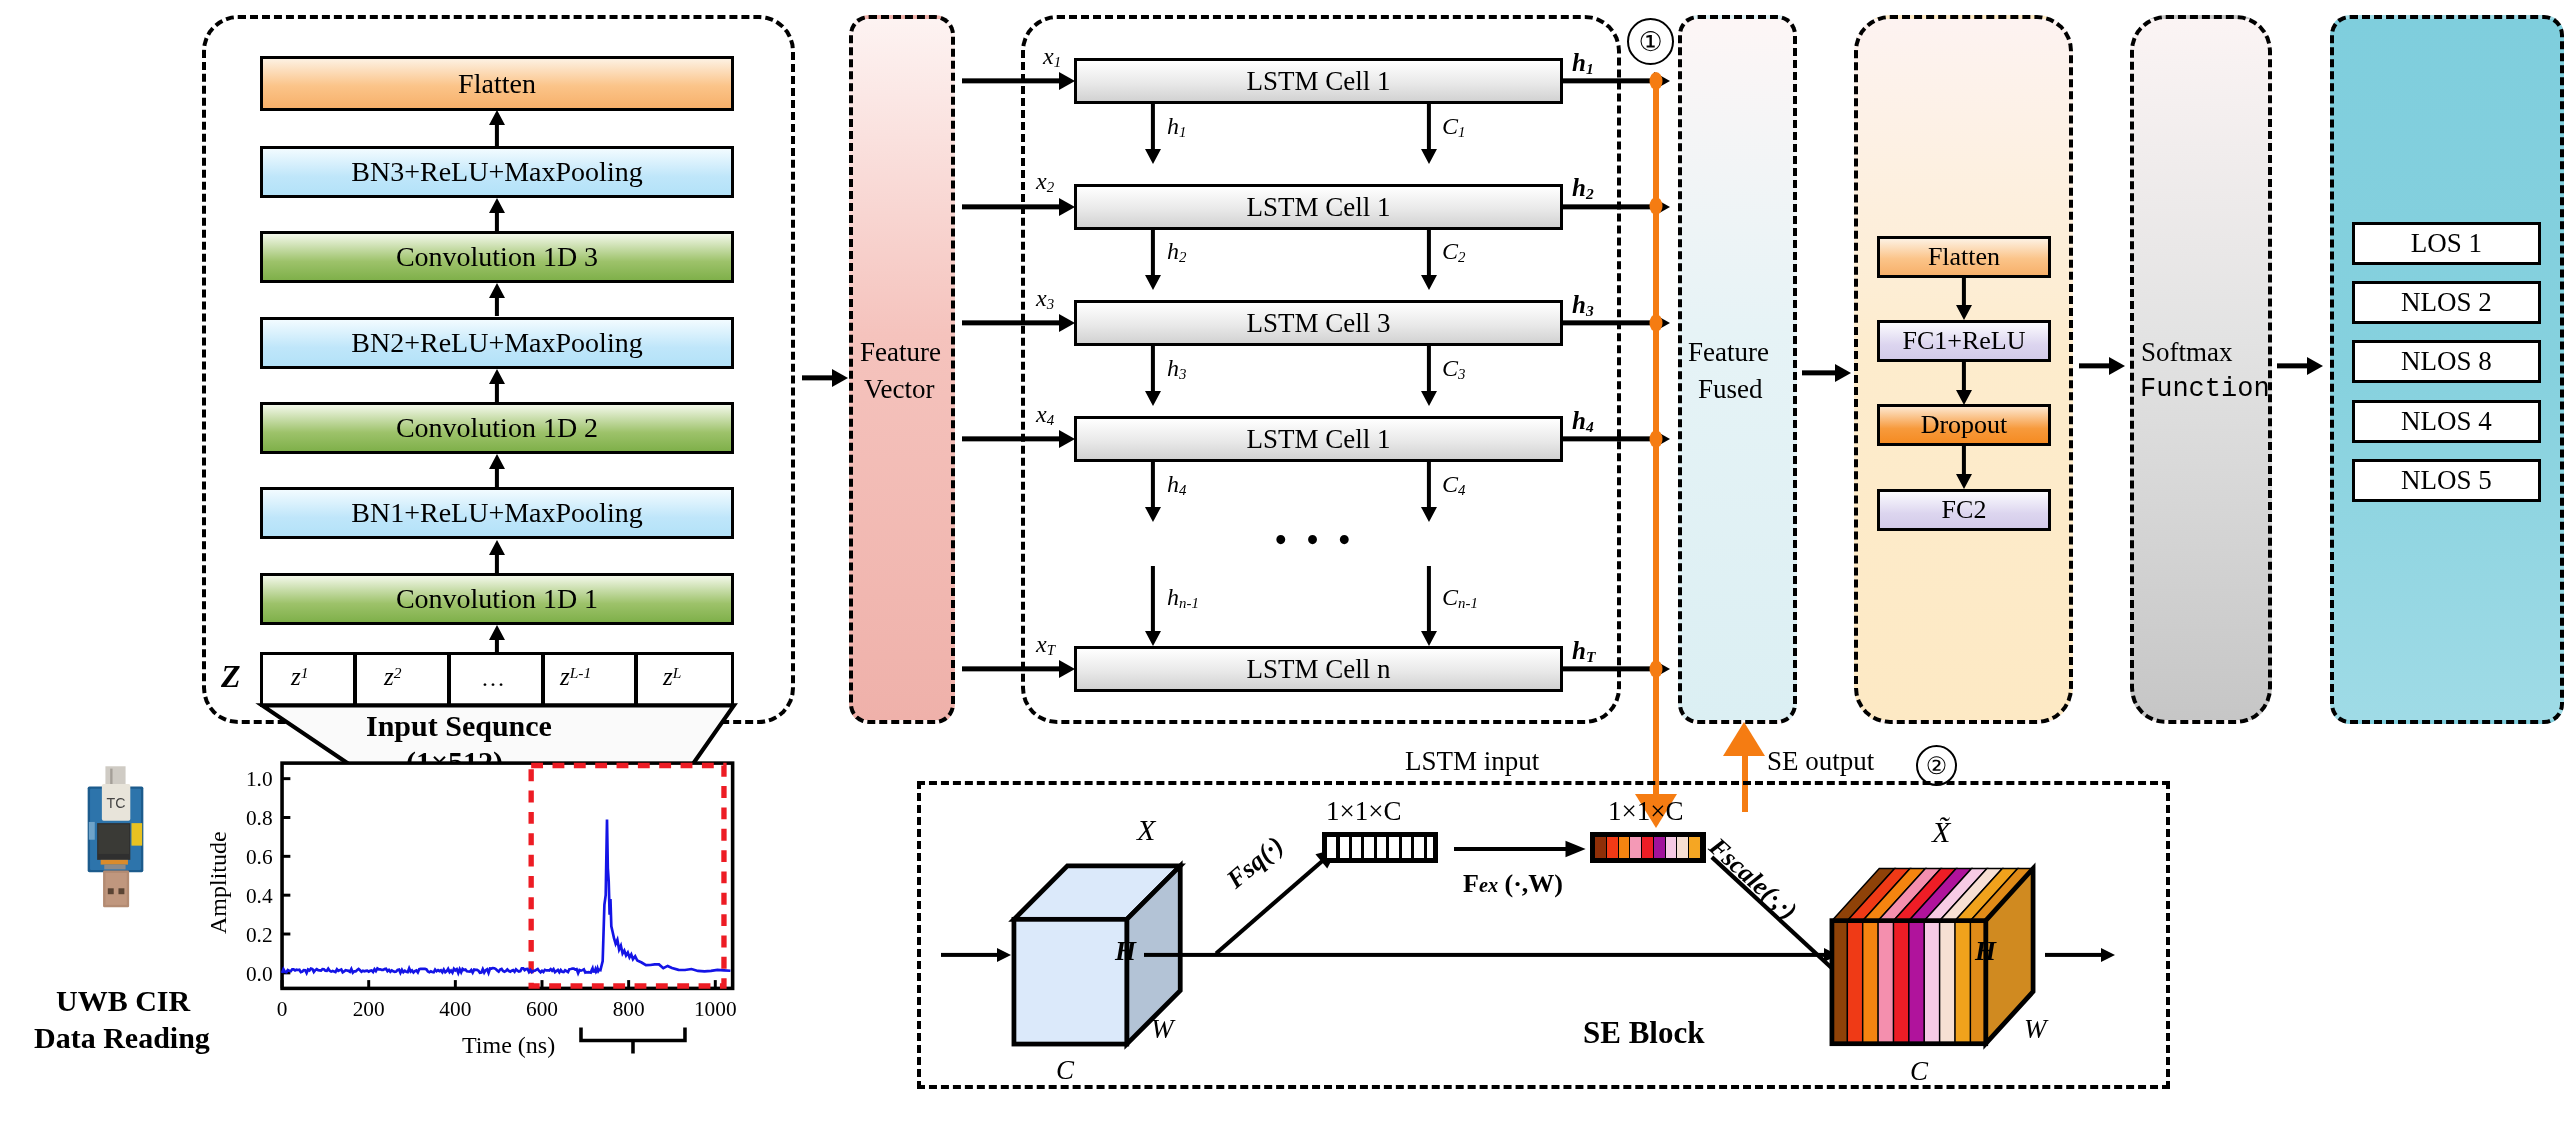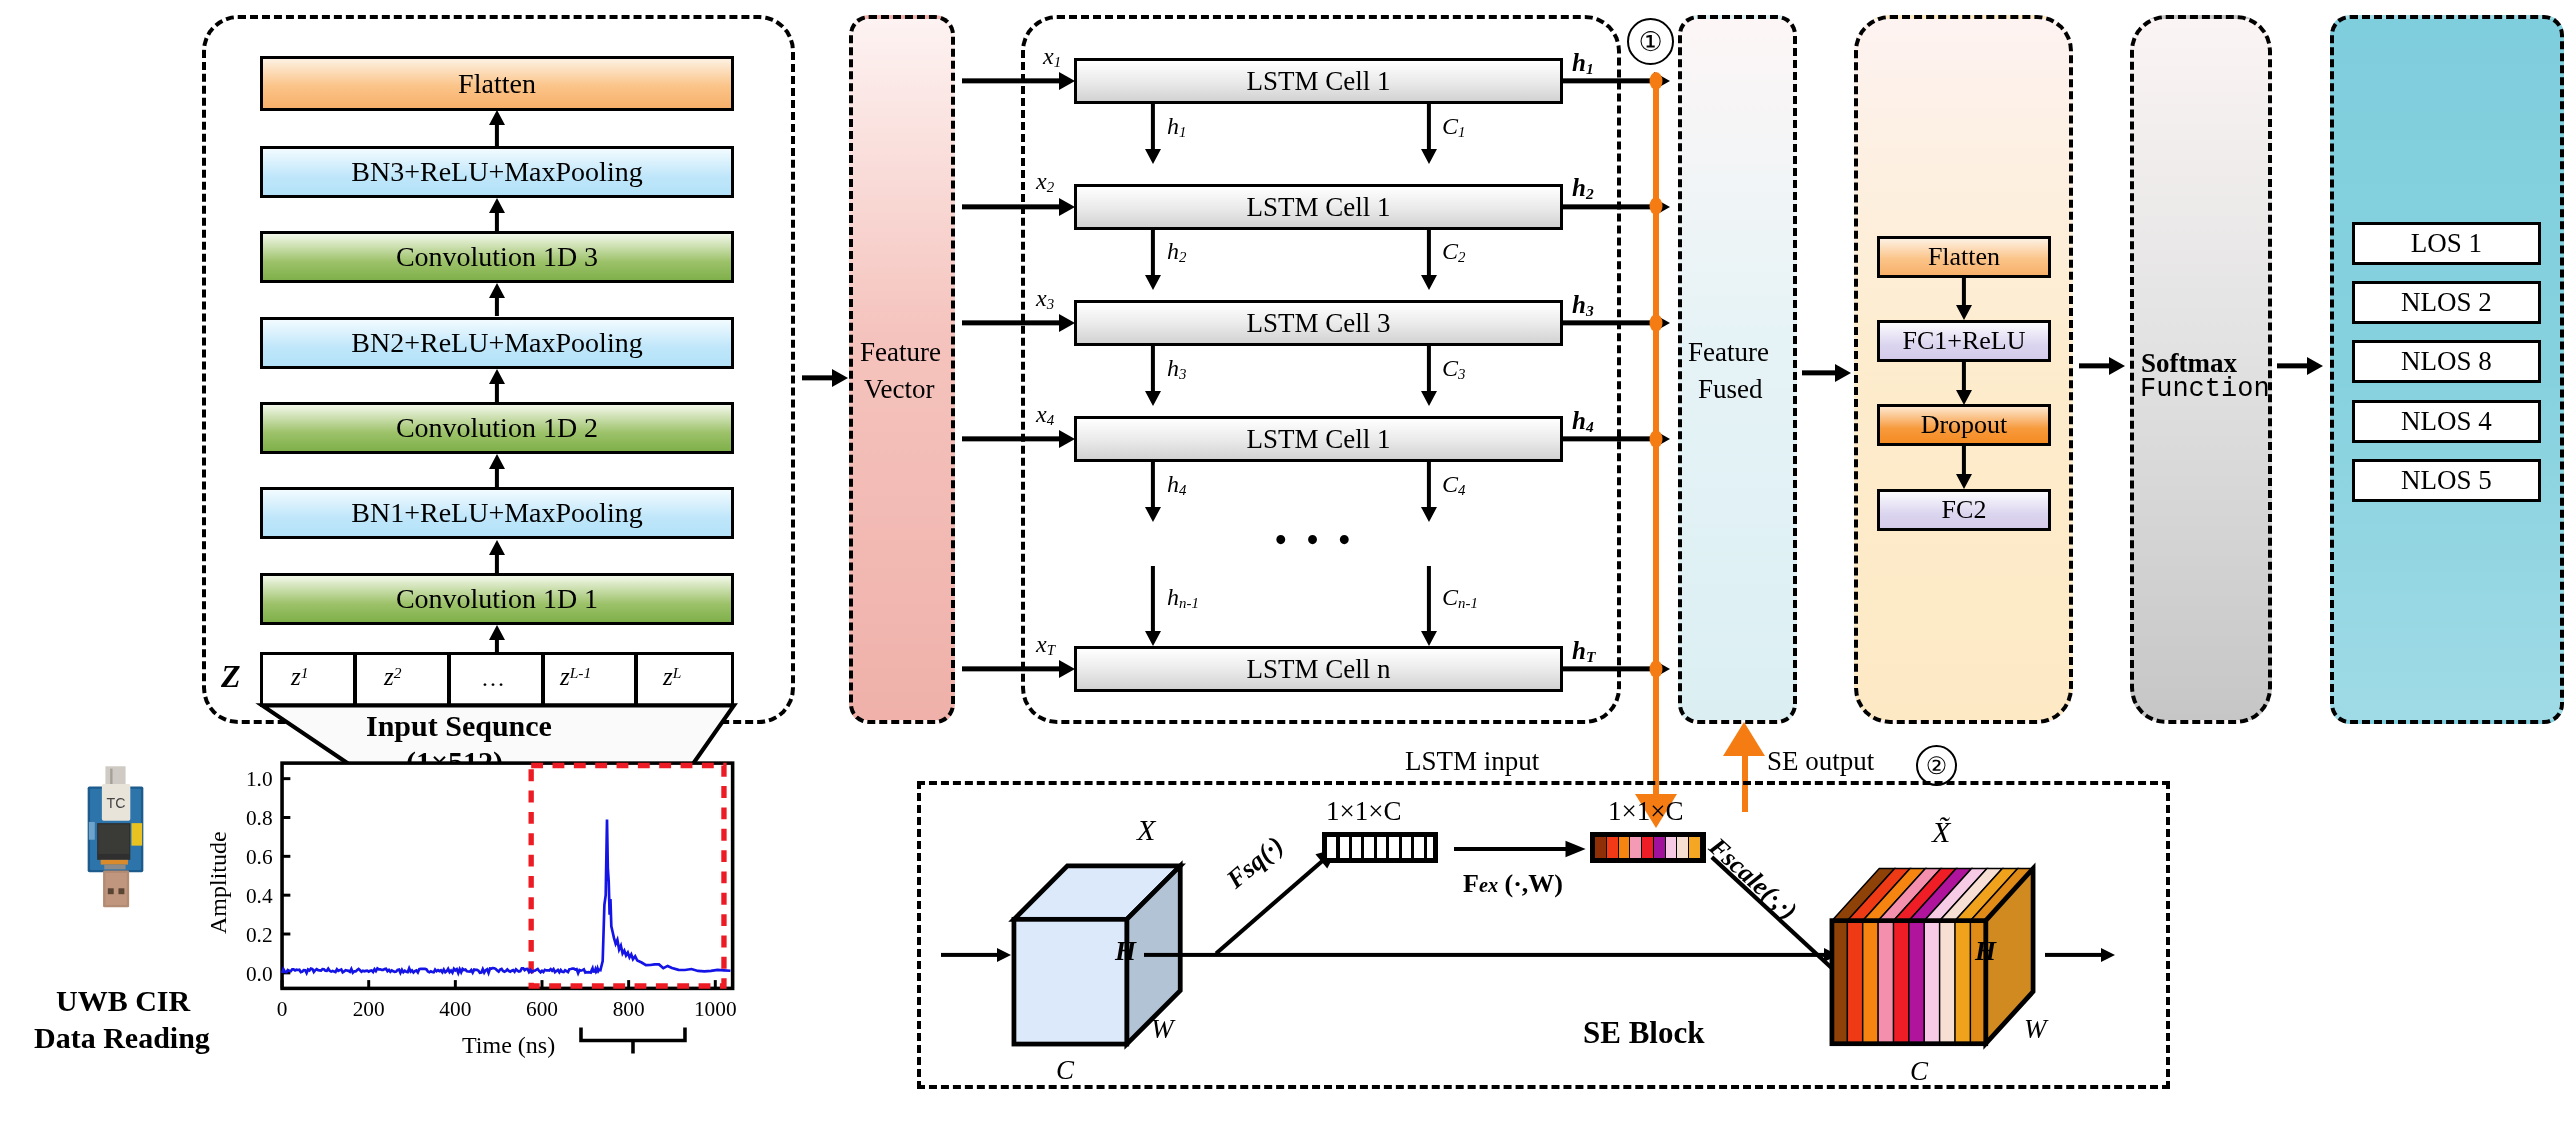--- a/index.html
+++ b/index.html
@@ -322,21 +322,21 @@
 <div class="layer g-purple" style="left:1877px;top:489px;width:174px;height:42px;font-size:26px;">
   <span>FC2</span>
   </div>
 
 <div class="arrR" style="left:2079px;top:356px;width:46px;height:20px;">
   <div class="shaft-h" style="left:0;right:13px;height:5.3px;"></div>
     <div class="head-r"></div>
   </div>
 
 <div class="dashbox fill-grey" style="left:2130px;top:15.4px;width:142px;height:709px;"></div>
-<div class="t" style="left:2141px;top:348px;font-size:27px;font-weight:bold;">Softmax</div>
+<div class="t" style="left:2141px;top:337px;font-size:27px;">Softmax</div>
 <div class="t" style="left:2140px;top:374px;font-size:27px;font-family:Liberation Mono, monospace;">Function</div>
 
 <div class="arrR" style="left:2277px;top:356px;width:46px;height:20px;">
   <div class="shaft-h" style="left:0;right:13px;height:5.3px;"></div>
     <div class="head-r"></div>
   </div>
 
 <div class="dashbox fill-teal" style="left:2330px;top:15.4px;width:234px;height:709px;border-radius:20px;"></div>
 <div class="layer white" style="left:2352px;top:222px;width:189px;height:43px;font-size:27px;">
   <span>LOS 1</span>

